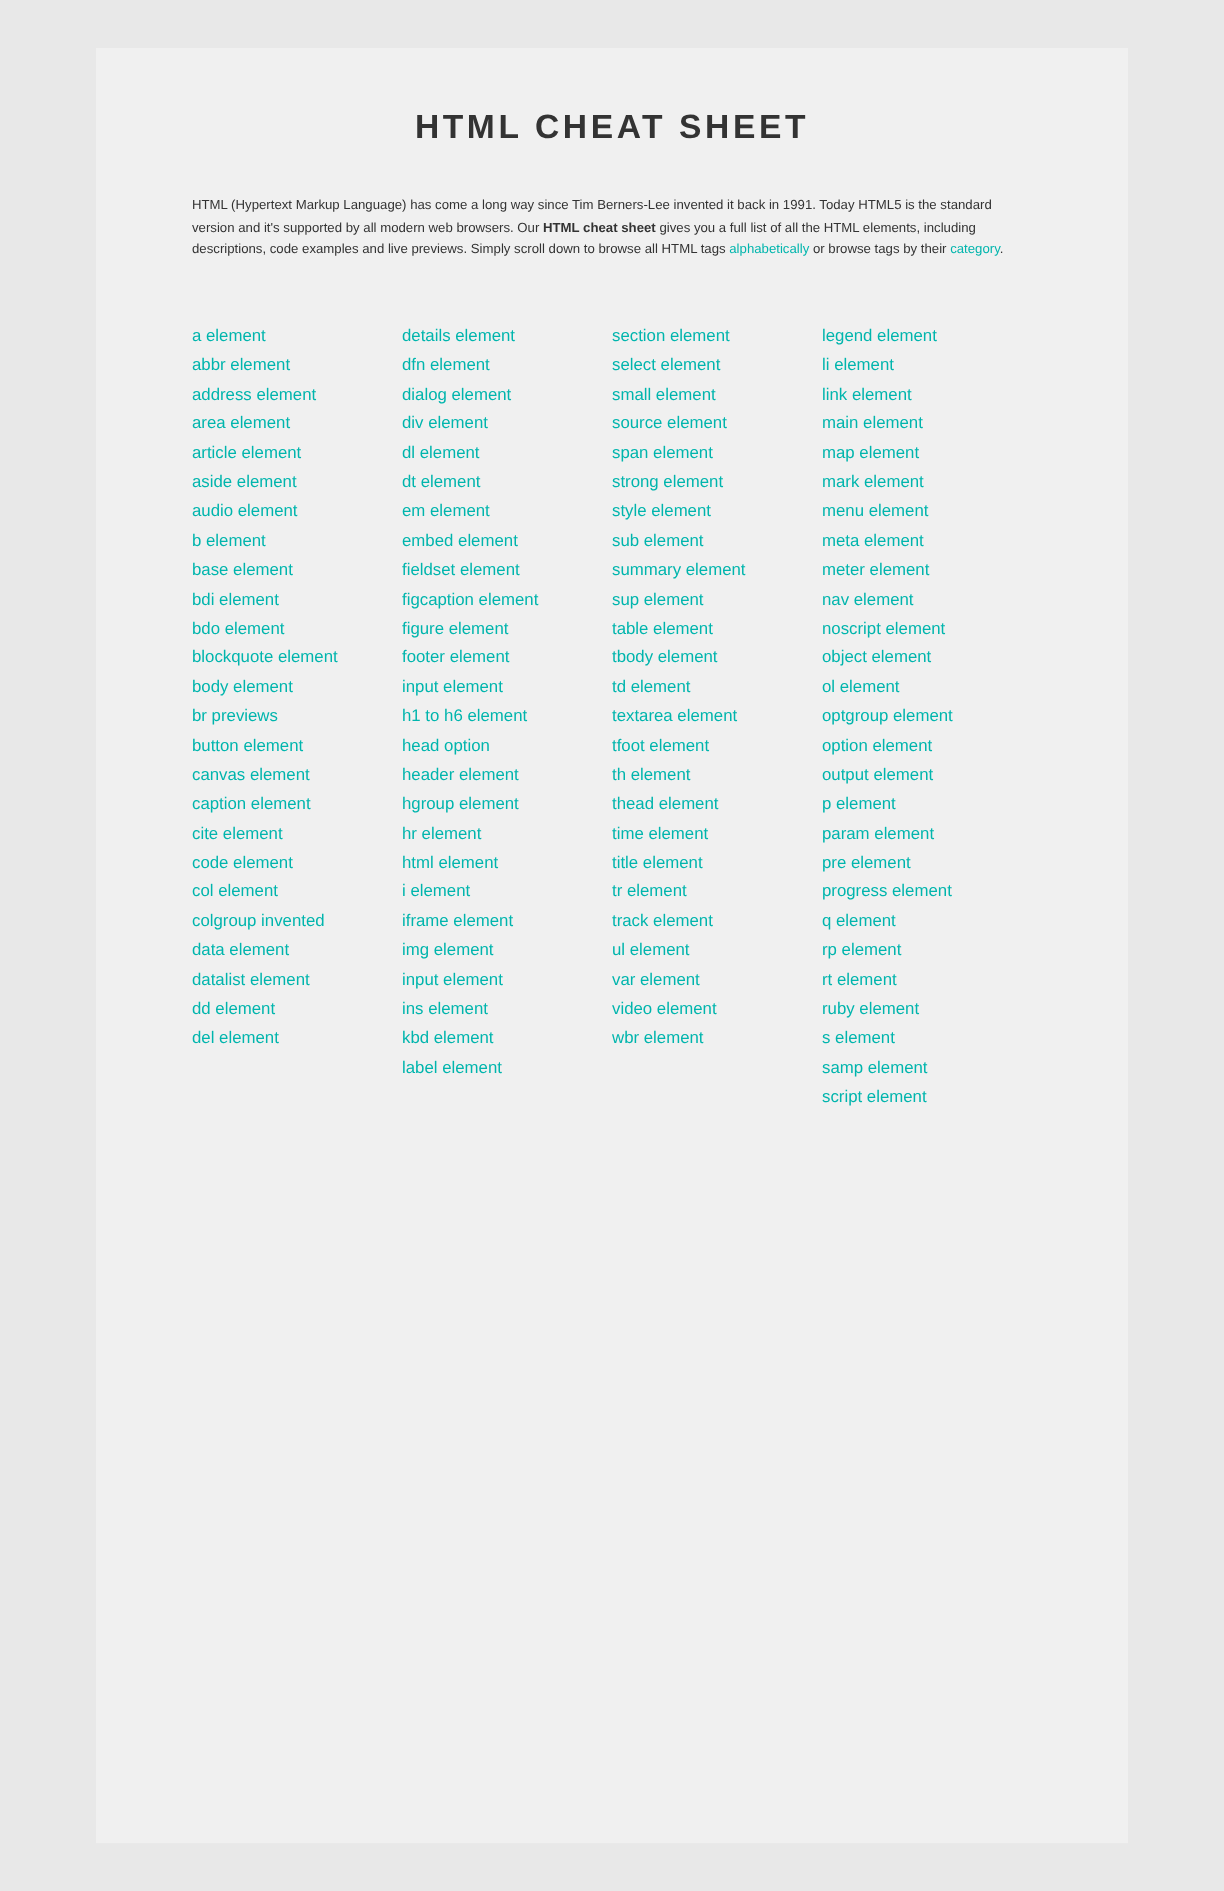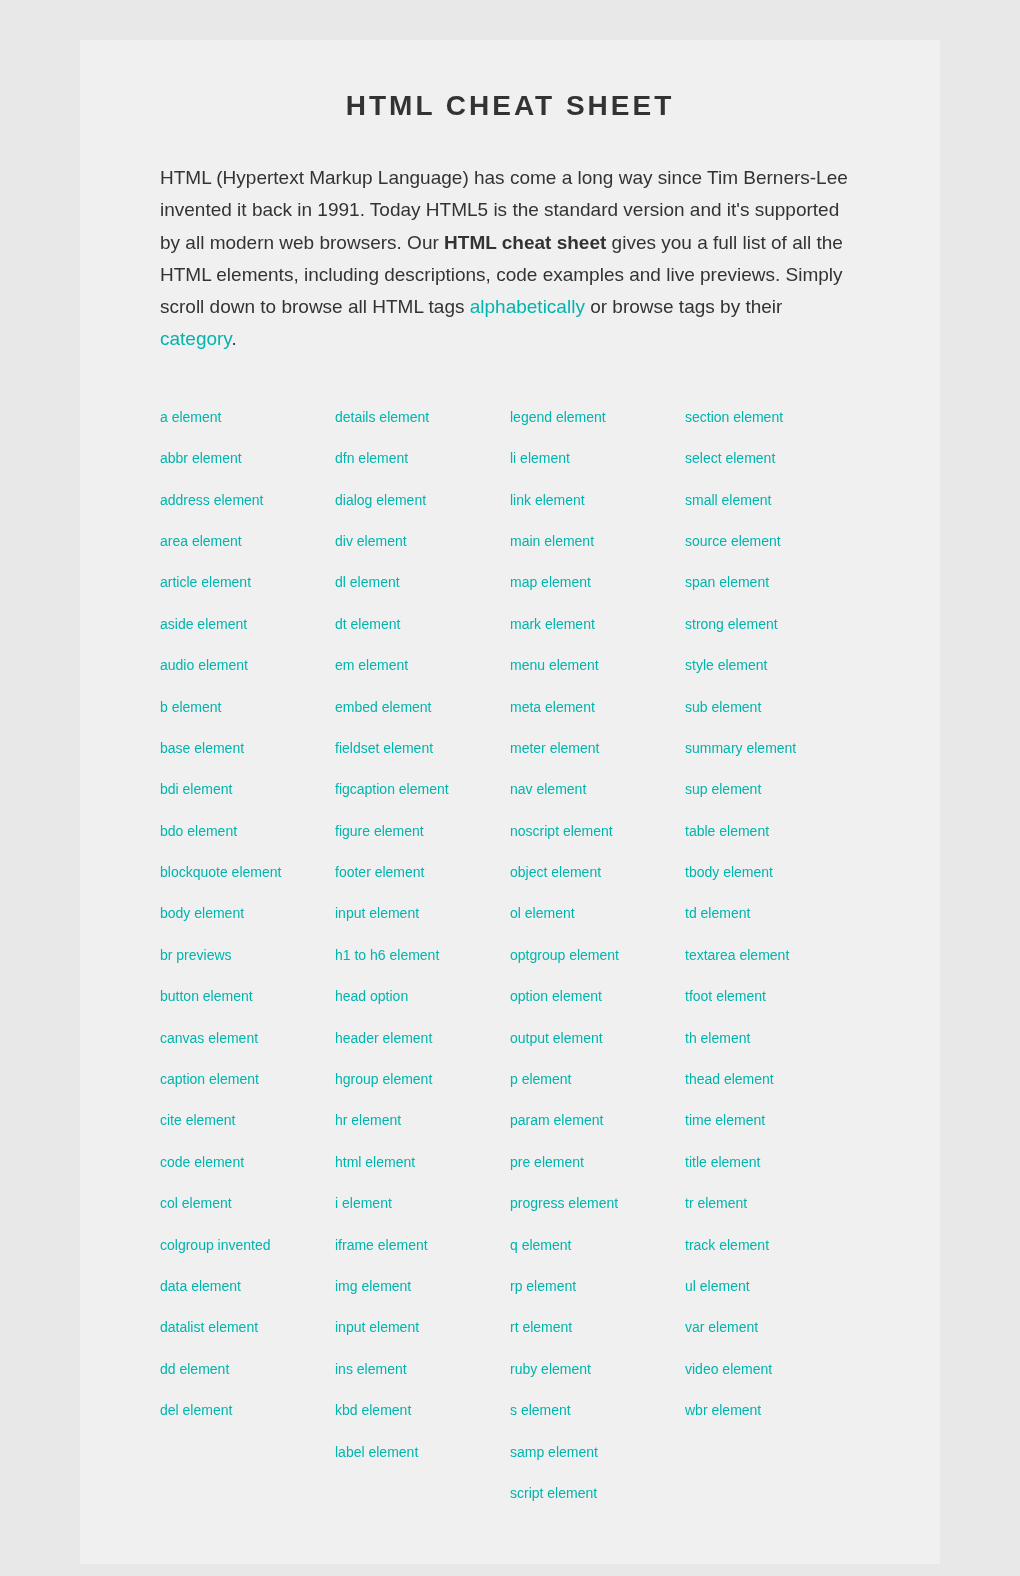--- a/index.html
+++ b/index.html
@@ -28,21 +28,21 @@
       text-align: center;
       font-size: 28px;
       font-weight: 700;
       letter-spacing: 3px;
       color: #333;
       margin-bottom: 40px;
       text-transform: uppercase;
     }
 
     .intro-text {
-      font-size: 19px;
+      font-size: 11px;
       line-height: 1.7;
       color: #333;
       margin-bottom: 50px;
     }
 
     .intro-text strong {
       font-weight: 700;
     }
 
     .intro-text a {
@@ -53,21 +53,21 @@
     .elements-grid {
       display: grid;
       grid-template-columns: repeat(4, 1fr);
       gap: 0;
       margin-top: 20px;
     }
 
     .elements-column {
       display: flex;
       flex-direction: column;
-      gap: 19px;
+      gap: 2px;
     }
 
     .element-link {
       color: #00b5ad;
       text-decoration: none;
       font-size: 14px;
       line-height: 1.6;
       display: block;
     }
   </style>
@@ -131,20 +131,48 @@
         <a href="#" class="element-link">hgroup element</a>
         <a href="#" class="element-link">hr element</a>
         <a href="#" class="element-link">html element</a>
         <a href="#" class="element-link">i element</a>
         <a href="#" class="element-link">iframe element</a>
         <a href="#" class="element-link">img element</a>
         <a href="#" class="element-link">input element</a>
         <a href="#" class="element-link">ins element</a>
         <a href="#" class="element-link">kbd element</a>
         <a href="#" class="element-link">label element</a>
+      </div>
+
+    <div class="elements-column" id="col-3">
+        <a href="#" class="element-link">section element</a>
+        <a href="#" class="element-link">select element</a>
+        <a href="#" class="element-link">small element</a>
+        <a href="#" class="element-link">source element</a>
+        <a href="#" class="element-link">span element</a>
+        <a href="#" class="element-link">strong element</a>
+        <a href="#" class="element-link">style element</a>
+        <a href="#" class="element-link">sub element</a>
+        <a href="#" class="element-link">summary element</a>
+        <a href="#" class="element-link">sup element</a>
+        <a href="#" class="element-link">table element</a>
+        <a href="#" class="element-link">tbody element</a>
+        <a href="#" class="element-link">td element</a>
+        <a href="#" class="element-link">textarea element</a>
+        <a href="#" class="element-link">tfoot element</a>
+        <a href="#" class="element-link">th element</a>
+        <a href="#" class="element-link">thead element</a>
+        <a href="#" class="element-link">time element</a>
+        <a href="#" class="element-link">title element</a>
+        <a href="#" class="element-link">tr element</a>
+        <a href="#" class="element-link">track element</a>
+        <a href="#" class="element-link">ul element</a>
+        <a href="#" class="element-link">var element</a>
+        <a href="#" class="element-link">video element</a>
+        <a href="#" class="element-link">wbr element</a>
       </div>
 
     <div class="elements-column" id="col-2">
         <a href="#" class="element-link">legend element</a>
         <a href="#" class="element-link">li element</a>
         <a href="#" class="element-link">link element</a>
         <a href="#" class="element-link">main element</a>
         <a href="#" class="element-link">map element</a>
         <a href="#" class="element-link">mark element</a>
         <a href="#" class="element-link">menu element</a>
@@ -162,42 +190,14 @@
         <a href="#" class="element-link">pre element</a>
         <a href="#" class="element-link">progress element</a>
         <a href="#" class="element-link">q element</a>
         <a href="#" class="element-link">rp element</a>
         <a href="#" class="element-link">rt element</a>
         <a href="#" class="element-link">ruby element</a>
         <a href="#" class="element-link">s element</a>
         <a href="#" class="element-link">samp element</a>
         <a href="#" class="element-link">script element</a>
       </div>
-
-    <div class="elements-column" id="col-3">
-        <a href="#" class="element-link">section element</a>
-        <a href="#" class="element-link">select element</a>
-        <a href="#" class="element-link">small element</a>
-        <a href="#" class="element-link">source element</a>
-        <a href="#" class="element-link">span element</a>
-        <a href="#" class="element-link">strong element</a>
-        <a href="#" class="element-link">style element</a>
-        <a href="#" class="element-link">sub element</a>
-        <a href="#" class="element-link">summary element</a>
-        <a href="#" class="element-link">sup element</a>
-        <a href="#" class="element-link">table element</a>
-        <a href="#" class="element-link">tbody element</a>
-        <a href="#" class="element-link">td element</a>
-        <a href="#" class="element-link">textarea element</a>
-        <a href="#" class="element-link">tfoot element</a>
-        <a href="#" class="element-link">th element</a>
-        <a href="#" class="element-link">thead element</a>
-        <a href="#" class="element-link">time element</a>
-        <a href="#" class="element-link">title element</a>
-        <a href="#" class="element-link">tr element</a>
-        <a href="#" class="element-link">track element</a>
-        <a href="#" class="element-link">ul element</a>
-        <a href="#" class="element-link">var element</a>
-        <a href="#" class="element-link">video element</a>
-        <a href="#" class="element-link">wbr element</a>
-      </div>
   </div>
 </div>
 
 </body></html>

